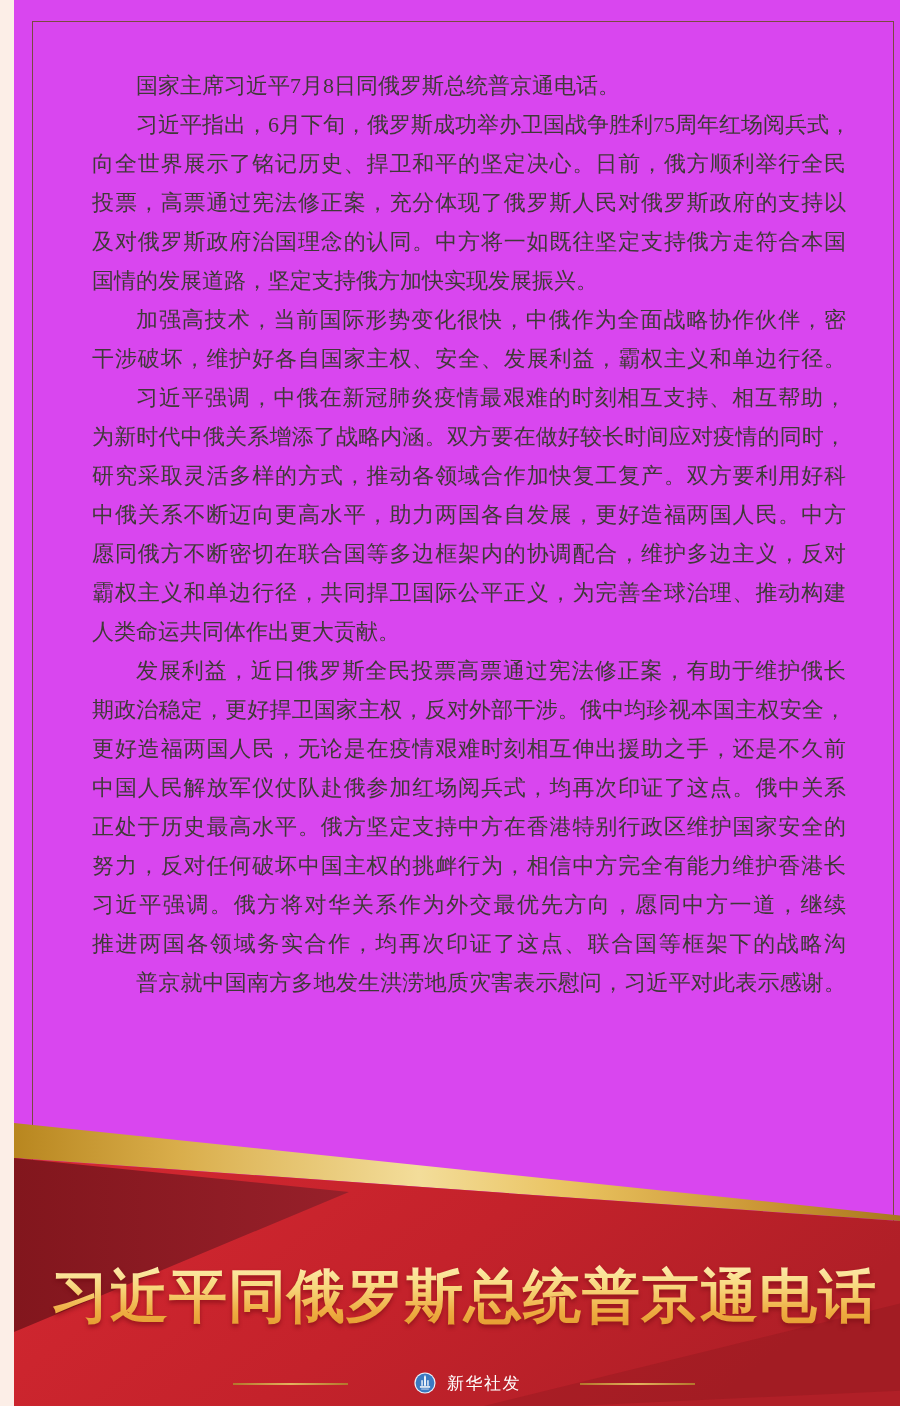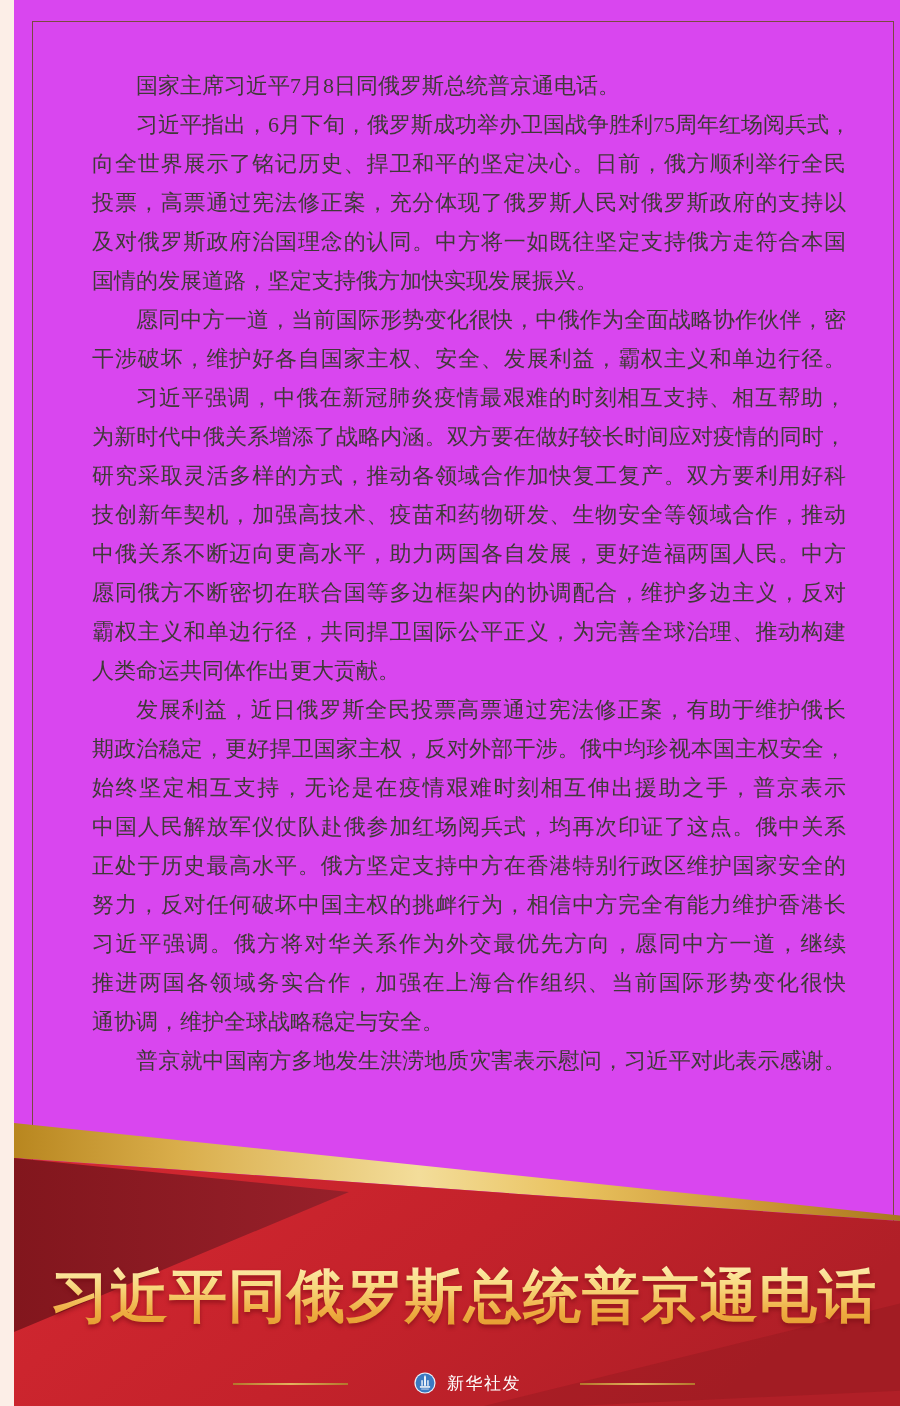--- a/index.html
+++ b/index.html
@@ -104,43 +104,41 @@
         <div class="line first short">国家主席习近平7月8日同俄罗斯总统普京通电话。</div>
       </div>
       <div>
         <div class="line first">习近平指出，6月下旬，俄罗斯成功举办卫国战争胜利75周年红场阅兵式，</div>
         <div class="line">向全世界展示了铭记历史、捍卫和平的坚定决心。日前，俄方顺利举行全民</div>
         <div class="line">投票，高票通过宪法修正案，充分体现了俄罗斯人民对俄罗斯政府的支持以</div>
         <div class="line">及对俄罗斯政府治国理念的认同。中方将一如既往坚定支持俄方走符合本国</div>
         <div class="line short">国情的发展道路，坚定支持俄方加快实现发展振兴。</div>
       </div>
       <div>
-        <div class="line first">愿同中方一道，当前国际形势变化很快，中俄作为全面战略协作伙伴，密</div>
+        <div class="line first">加强高技术，当前国际形势变化很快，中俄作为全面战略协作伙伴，密</div>
         <div class="line">干涉破坏，维护好各自国家主权、安全、发展利益，霸权主义和单边行径。</div>
       </div>
       <div>
         <div class="line first">习近平强调，中俄在新冠肺炎疫情最艰难的时刻相互支持、相互帮助，</div>
         <div class="line">为新时代中俄关系增添了战略内涵。双方要在做好较长时间应对疫情的同时，</div>
         <div class="line">研究采取灵活多样的方式，推动各领域合作加快复工复产。双方要利用好科</div>
-        <div class="line">技创新年契机，加强高技术、疫苗和药物研发、生物安全等领域合作，推动</div>
         <div class="line">中俄关系不断迈向更高水平，助力两国各自发展，更好造福两国人民。中方</div>
         <div class="line">愿同俄方不断密切在联合国等多边框架内的协调配合，维护多边主义，反对</div>
         <div class="line">霸权主义和单边行径，共同捍卫国际公平正义，为完善全球治理、推动构建</div>
         <div class="line short">人类命运共同体作出更大贡献。</div>
       </div>
       <div>
         <div class="line first">发展利益，近日俄罗斯全民投票高票通过宪法修正案，有助于维护俄长</div>
         <div class="line">期政治稳定，更好捍卫国家主权，反对外部干涉。俄中均珍视本国主权安全，</div>
-        <div class="line">始终坚定相互支持，无论是在疫情艰难时刻相互伸出援助之手，普京表示</div>
+        <div class="line">更好造福两国人民，无论是在疫情艰难时刻相互伸出援助之手，还是不久前</div>
         <div class="line">中国人民解放军仪仗队赴俄参加红场阅兵式，均再次印证了这点。俄中关系</div>
         <div class="line">正处于历史最高水平。俄方坚定支持中方在香港特别行政区维护国家安全的</div>
         <div class="line">努力，反对任何破坏中国主权的挑衅行为，相信中方完全有能力维护香港长</div>
         <div class="line">习近平强调。俄方将对华关系作为外交最优先方向，愿同中方一道，继续</div>
-        <div class="line">推进两国各领域务实合作，加强在上海合作组织、当前国际形势变化很快</div>
-        <div class="line short">通协调，维护全球战略稳定与安全。</div>
+        <div class="line">推进两国各领域务实合作，均再次印证了这点、联合国等框架下的战略沟</div>
       </div>
       <div>
         <div class="line first">普京就中国南方多地发生洪涝地质灾害表示慰问，习近平对此表示感谢。</div>
       </div>
     </div>
 
   <svg class="banner-svg" viewBox="0 0 900 306" preserveAspectRatio="none">
     <defs>
       <linearGradient id="goldBand" x1="0" y1="0" x2="1" y2="0">
         <stop offset="0" stop-color="#b8861f"></stop>

